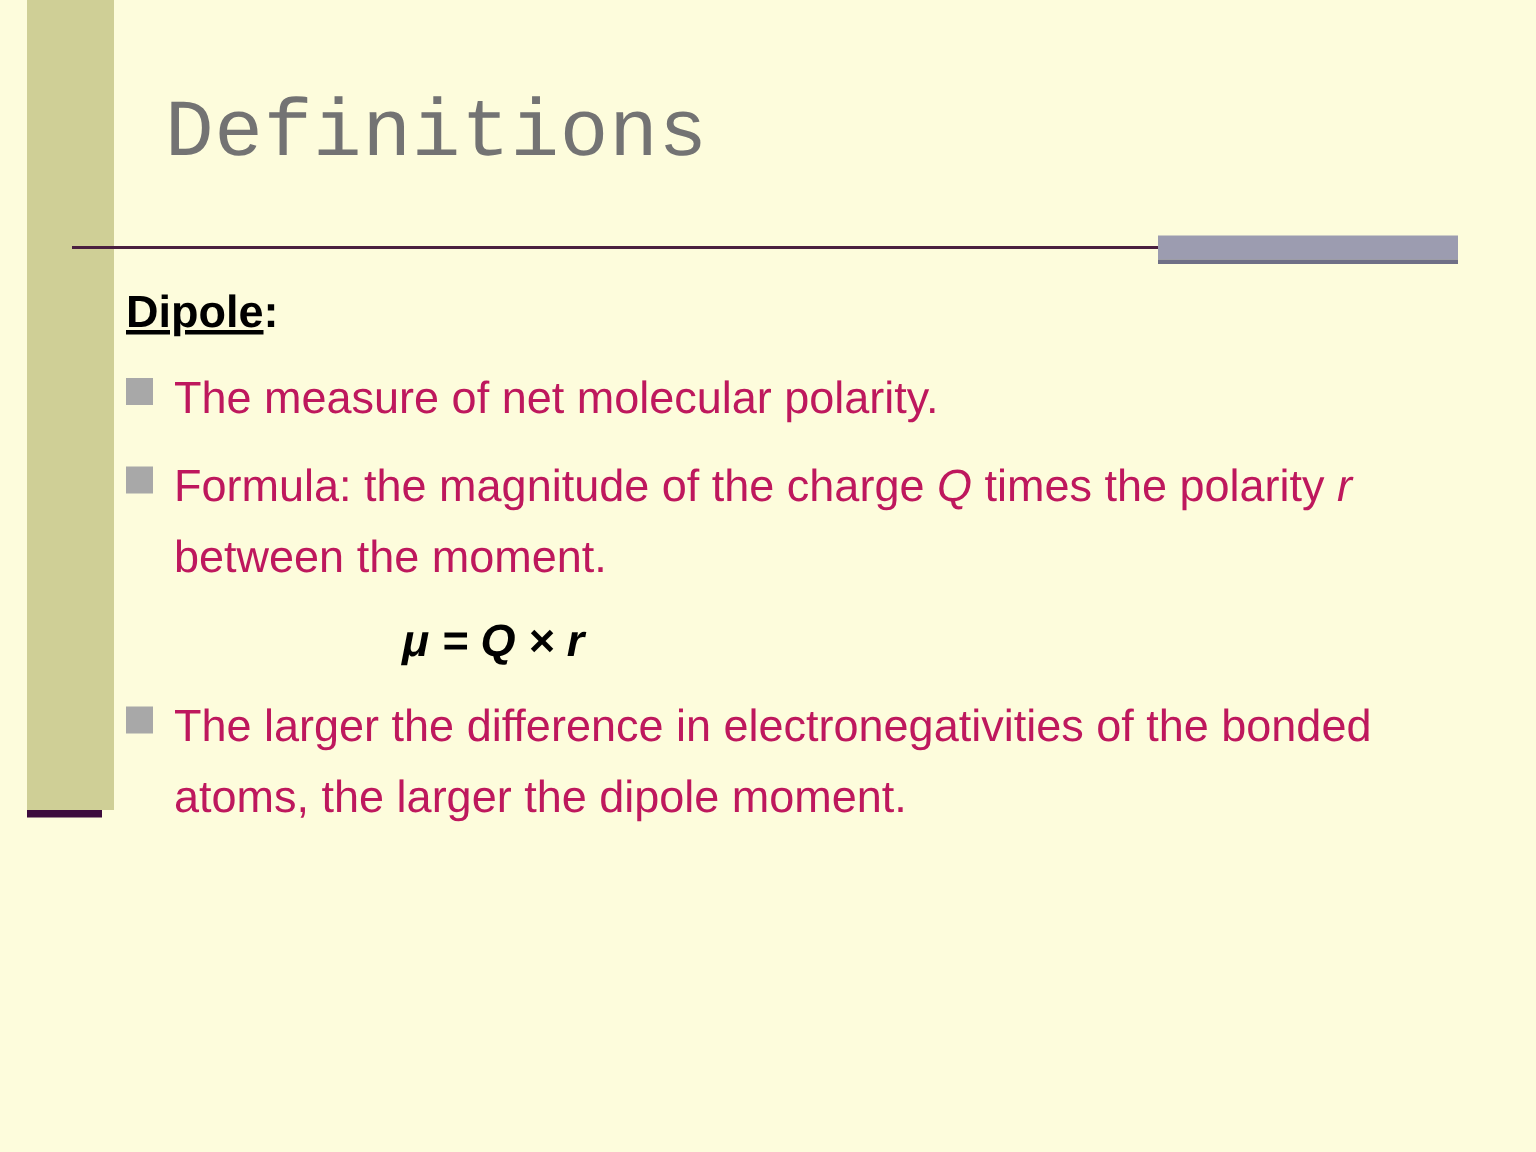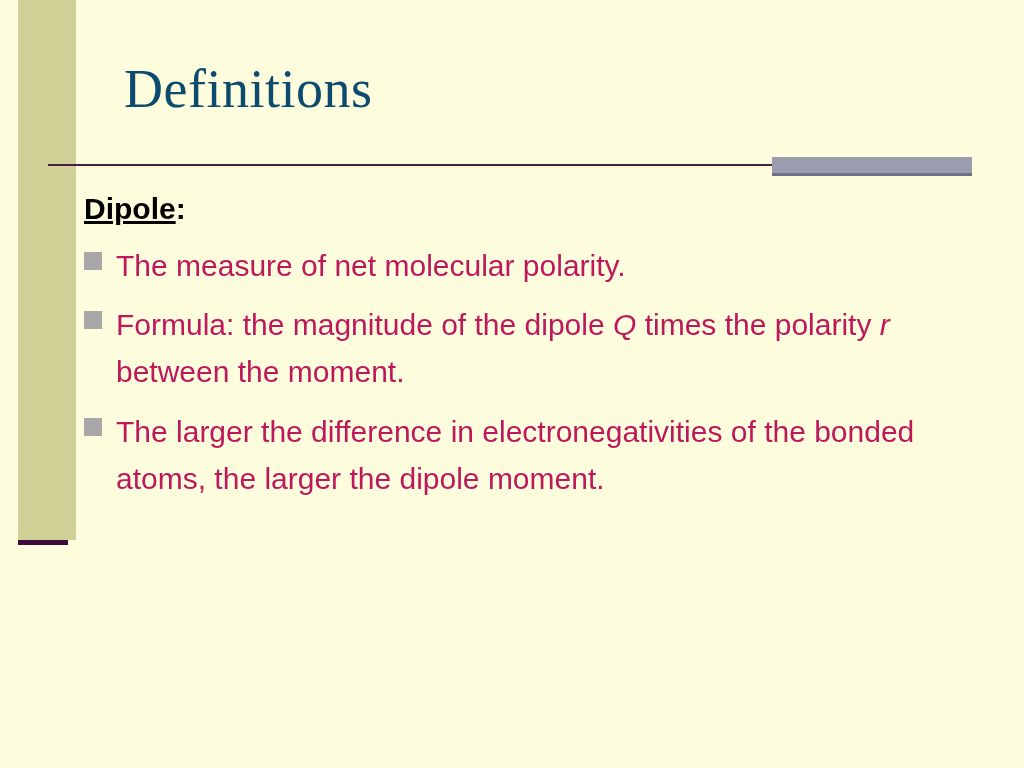--- a/index.html
+++ b/index.html
@@ -32,25 +32,25 @@
     position: absolute;
     left: 18px;
     top: 540px;
     width: 50px;
     height: 5px;
     background: #3d0b3d;
   }
   
   .title {
     position: absolute;
-    left: 124px;
+    left: 110px;
     top: 60px;
-    font-family: Liberation Serif, serif;
+    font-family: Liberation Mono, monospace;
     font-size: 54px;
-    color: #0c4a6e;
+    color: #737373;
     letter-spacing: 0.5px;
     line-height: 1.1;
   }
   
   .title-rule {
     position: absolute;
     left: 48px;
     top: 164px;
     width: 924px;
     height: 2px;
@@ -141,23 +141,24 @@
       <span class="u">Dipole</span><span>:</span>
     </div>
 
     <div class="bullet">
       <span class="marker"></span>
       <span class="bullet-text"><span>The measure of net molecular polarity.</span></span>
     </div>
 
     <div class="bullet">
       <span class="marker"></span>
-      <span class="bullet-text"><span>Formula: the magnitude of the dipole </span><i>Q</i><span> times the polarity </span><i>r</i><span> between the moment.</span></span>
+      <span class="bullet-text"><span>Formula: the magnitude of the charge </span><i>Q</i><span> times the polarity </span><i>r</i><span> between the moment.</span></span>
     </div>
 
+    <div class="formula">μ = Q × r</div>
 
     <div class="bullet">
       <span class="marker"></span>
       <span class="bullet-text"><span>The larger the difference in electronegativities of the bonded atoms, the larger the dipole moment.</span></span>
     </div>
 
   </div>
 </div>
 
 </body></html>

